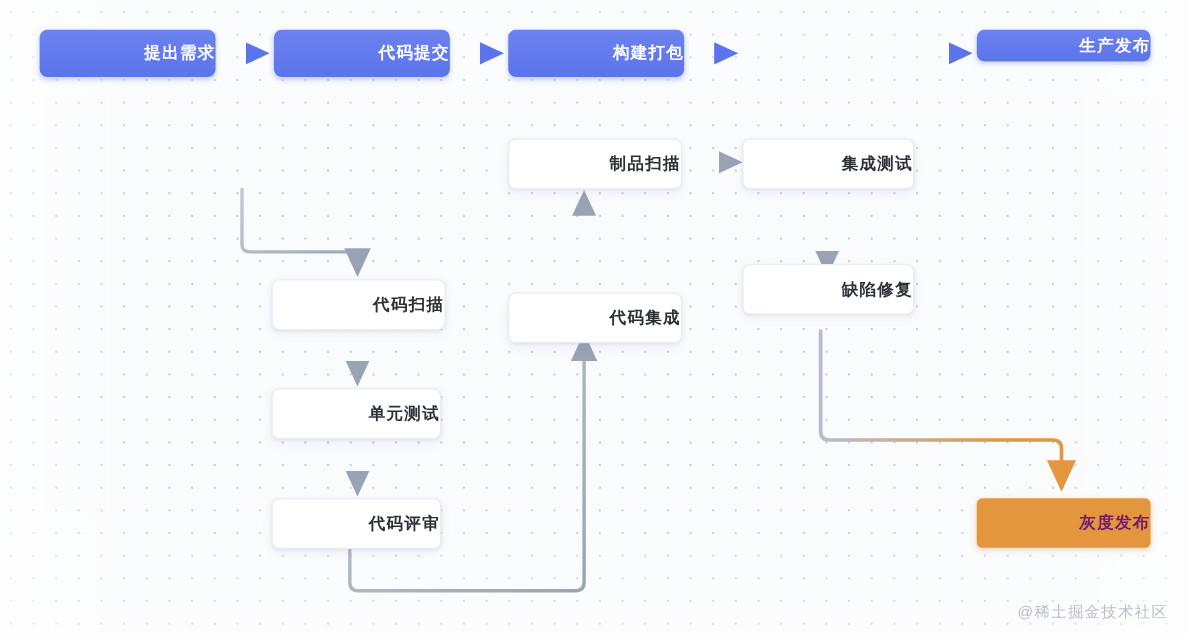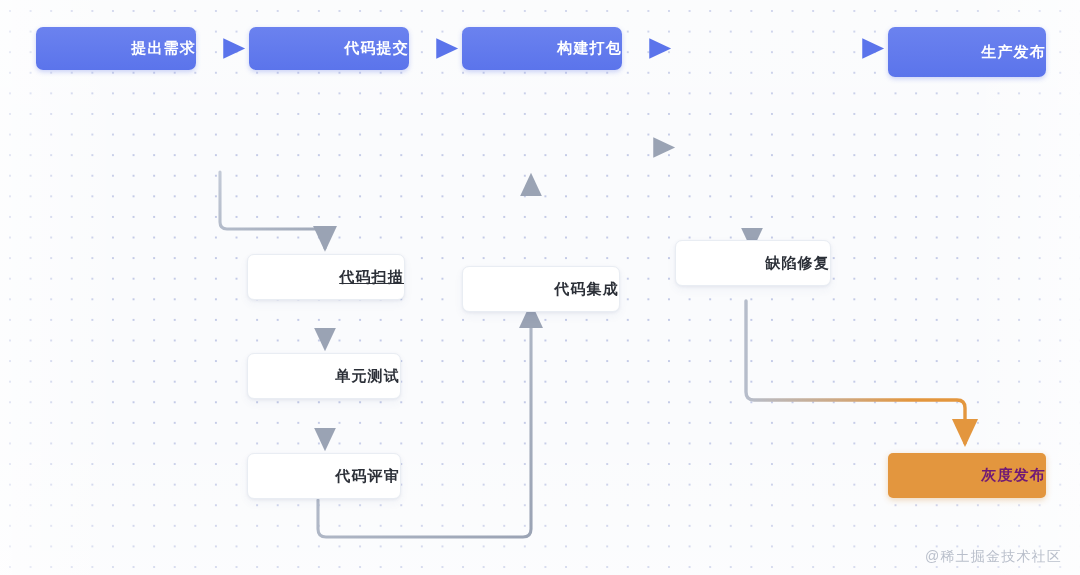--- a/index.html
+++ b/index.html
@@ -190,26 +190,32 @@
 
   <div class="node stage" style="left:36px; top:27px; width:160px; height:43px;">
     <span>提出需求</span>
   </div>
   <div class="node stage" style="left:249px; top:27px; width:160px; height:43px;">
     <span>代码提交</span>
   </div>
   <div class="node stage" style="left:462px; top:27px; width:160px; height:43px;">
     <span>构建打包</span>
   </div>
-  <div class="node stage" style="left:888px; top:27px; width:158px; height:50px;padding-left:23px;">
+  <div class="node stage" style="left:888px; top:27px; width:158px; height:29px;padding-left:23px;">
     <span>生产发布</span>
   </div>
 
-
-  <div class="node card" style="left:247px; top:254px; width:158px; height:46px;text-decoration:underline;">
+  <div class="node card" style="left:462px; top:126px; width:158px; height:46px;">
+    <span>制品扫描</span>
+  </div>
+  <div class="node card" style="left:675px; top:126px; width:156px; height:46px;">
+    <span>集成测试</span>
+  </div>
+
+  <div class="node card" style="left:247px; top:254px; width:158px; height:46px;">
     <span>代码扫描</span>
   </div>
   <div class="node card" style="left:462px; top:266px; width:158px; height:46px;">
     <span>代码集成</span>
   </div>
   <div class="node card" style="left:675px; top:240px; width:156px; height:46px;">
     <span>缺陷修复</span>
   </div>
 
   <div class="node card" style="left:247px; top:353px; width:154px; height:46px;">

